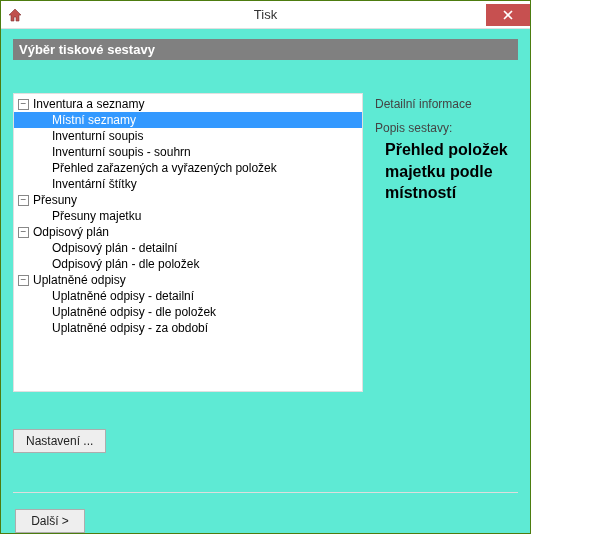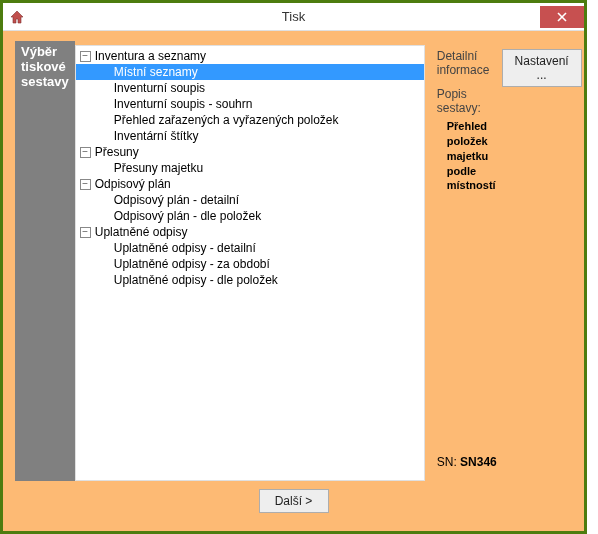--- a/index.html
+++ b/index.html
@@ -1,45 +1,45 @@
 <!DOCTYPE html>
 <html><head>
 <meta charset="utf-8">
 <style>
   * { box-sizing: border-box; }
   html, body { margin: 0; padding: 0; font-family: "Segoe UI", Tahoma, Arial, sans-serif; font-size: 12px; background: #fff; }
-  .window { width: 587px; height: 534px; border: 3px solid #4d7c0f; position: relative; display: flex; flex-direction: column; background: #fdba74; }
+  .window { width: 531px; height: 534px; border: 1px solid #4d7c0f; position: relative; display: flex; flex-direction: column; background: #5eead4; }
   .titlebar { height: 28px; background: #fff; display: flex; align-items: center; position: relative; border-bottom: 1px solid #e0e0e0; }
   .titlebar .icon { margin-left: 6px; display: flex; align-items: center; }
   .titlebar .title { position: absolute; left: 0; right: 0; text-align: center; font-size: 13px; color: #333; pointer-events: none; }
   .titlebar .close { margin-left: auto; width: 44px; height: 22px; background: #c75050; display: flex; align-items: center; justify-content: center; cursor: pointer; }
   .titlebar .close svg { width: 10px; height: 10px; }
-  .content { flex: 1; padding: 10px 12px 8px 12px; display: flex; flex-direction: row; }
+  .content { flex: 1; padding: 10px 12px 8px 12px; display: flex; flex-direction: column; gap: 29px; }
   .section-header { background: #808080; color: #fff; font-weight: bold; padding: 3px 6px; font-size: 13px; }
   .main-split { flex: 1; display: flex; gap: 8px; margin-top: 4px; min-height: 0; }
   .tree-panel { width: 350px; border: 1px solid #e0e0e0; overflow: auto; background: #fff; padding-top: 2px; }
   .detail-panel { flex: 1; display: flex; flex-direction: column; padding: 4px 2px 4px 4px; }
   .detail-title { color: #444; margin-bottom: 10px; font-size: 12px; }
   .detail-label { color: #444; font-size: 12px; margin-bottom: 4px; }
-  .detail-desc { font-weight: bold; color: #000; font-size: 11px; line-height: 1.35; padding-left: 10px; padding-right: 4px; }
+  .detail-desc { font-weight: bold; color: #000; font-size: 16px; line-height: 1.35; padding-left: 10px; padding-right: 4px; }
   .detail-spacer { flex: 1; }
   .detail-sn { color: #000; font-size: 12px; margin-bottom: 8px; }
   .detail-sn .sn-val { font-weight: bold; }
   .tree-group-row { display: flex; align-items: center; padding: 1px 4px; gap: 4px; }
   .tree-group-row .exp { width: 11px; height: 11px; border: 1px solid #888; display: flex; align-items: center; justify-content: center; font-size: 10px; line-height: 1; cursor: pointer; background: #fff; color: #555; user-select: none; }
   .tree-group-row .grp-label { font-weight: normal; font-size: 12px; color: #000; }
   .tree-item-row { display: flex; align-items: center; padding: 1px 4px 1px 4px; cursor: pointer; }
   .tree-item-row .indent { width: 34px; flex: 0 0 34px; }
   .tree-item-row .item-label { font-size: 12px; color: #000; flex: 1; white-space: nowrap; overflow: hidden; text-overflow: ellipsis; }
   .tree-item-row.selected { background: #3399ff; }
   .tree-item-row.selected .item-label { color: #fff; }
   .bottom-row1 { margin-top: 8px; }
   .btn { border: 1px solid #adadad; background: #eee; padding: 4px 12px; font-size: 12px; color: #222; cursor: pointer; min-width: 70px; text-align: center; }
   .hr { border: none; border-top: 1px solid #ddd; margin: 10px 0 8px 0; }
-  .footer { display: flex; justify-content: center; gap: 12px; padding: 0 14px 18px 14px; }
+  .footer { display: flex; justify-content: flex-start; gap: 12px; padding: 0 14px 0 14px; }
 </style>
 </head>
 <body>
 
 <div class="window">
 
   <div class="titlebar">
     <span class="icon">
       <svg width="16" height="16" viewBox="0 0 16 16">
         <polygon points="8,2 14,8 12,8 12,14 9,14 9,10 7,10 7,14 4,14 4,8 2,8" fill="#c0504d" stroke="#803030" stroke-width="0.6"></polygon>
@@ -107,37 +107,33 @@
           <div class="tree-group-row">
             <span class="exp">−</span>
             <span class="grp-label">Uplatněné odpisy</span>
           </div>
           <div class="tree-item-row">
             <span class="indent"></span>
             <span class="item-label">Uplatněné odpisy - detailní</span>
           </div>
           <div class="tree-item-row">
             <span class="indent"></span>
-            <span class="item-label">Uplatněné odpisy - za období</span>
+            <span class="item-label">Uplatněné odpisy - dle položek</span>
           </div>
           <div class="tree-item-row">
             <span class="indent"></span>
-            <span class="item-label">Uplatněné odpisy - dle položek</span>
+            <span class="item-label">Uplatněné odpisy - za období</span>
           </div>
         </div>
 
       <div class="detail-panel">
         <div class="detail-title">Detailní informace</div>
         <div class="detail-label">Popis sestavy:</div>
         <div class="detail-desc">Přehled položek majetku podle místností</div>
         <div class="detail-spacer"></div>
-        <div class="detail-sn">
-          <span>SN:</span>
-          <span class="sn-val">SN346</span>
-        </div>
       </div>
 
     </div>
 
     <div class="bottom-row1">
       <button class="btn">Nastavení ...</button>
     </div>
 
     <hr class="hr">
 

